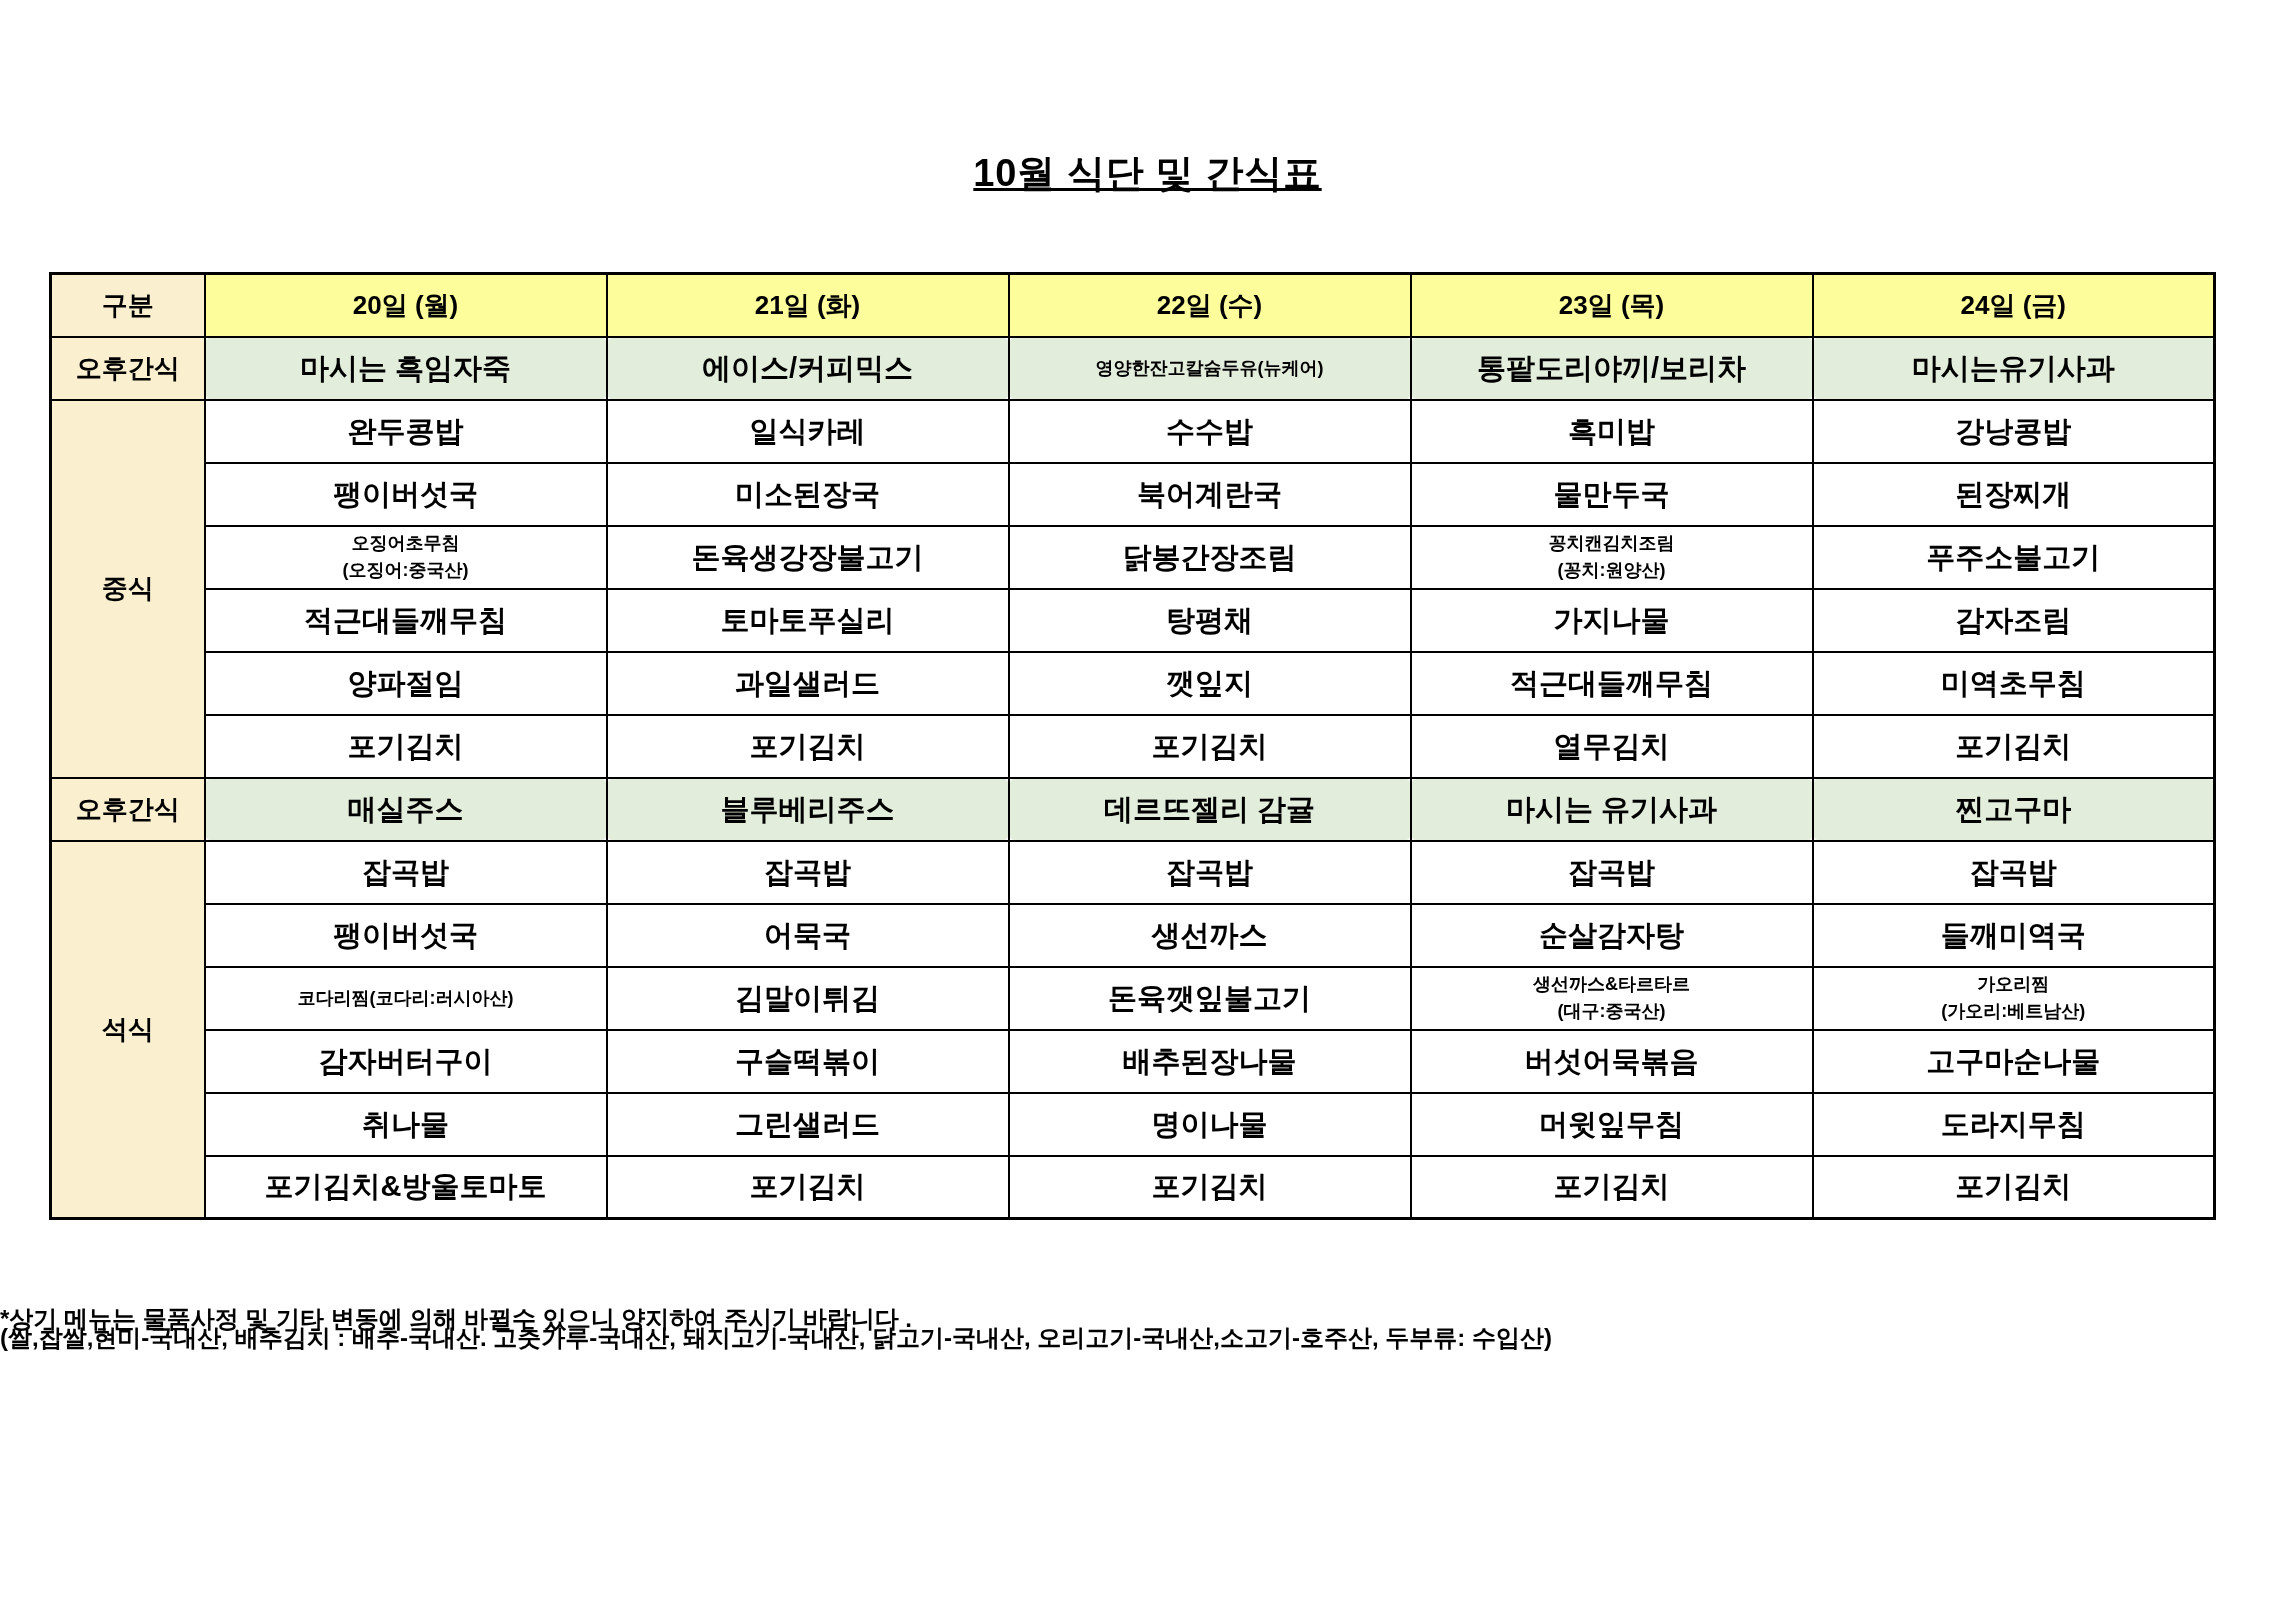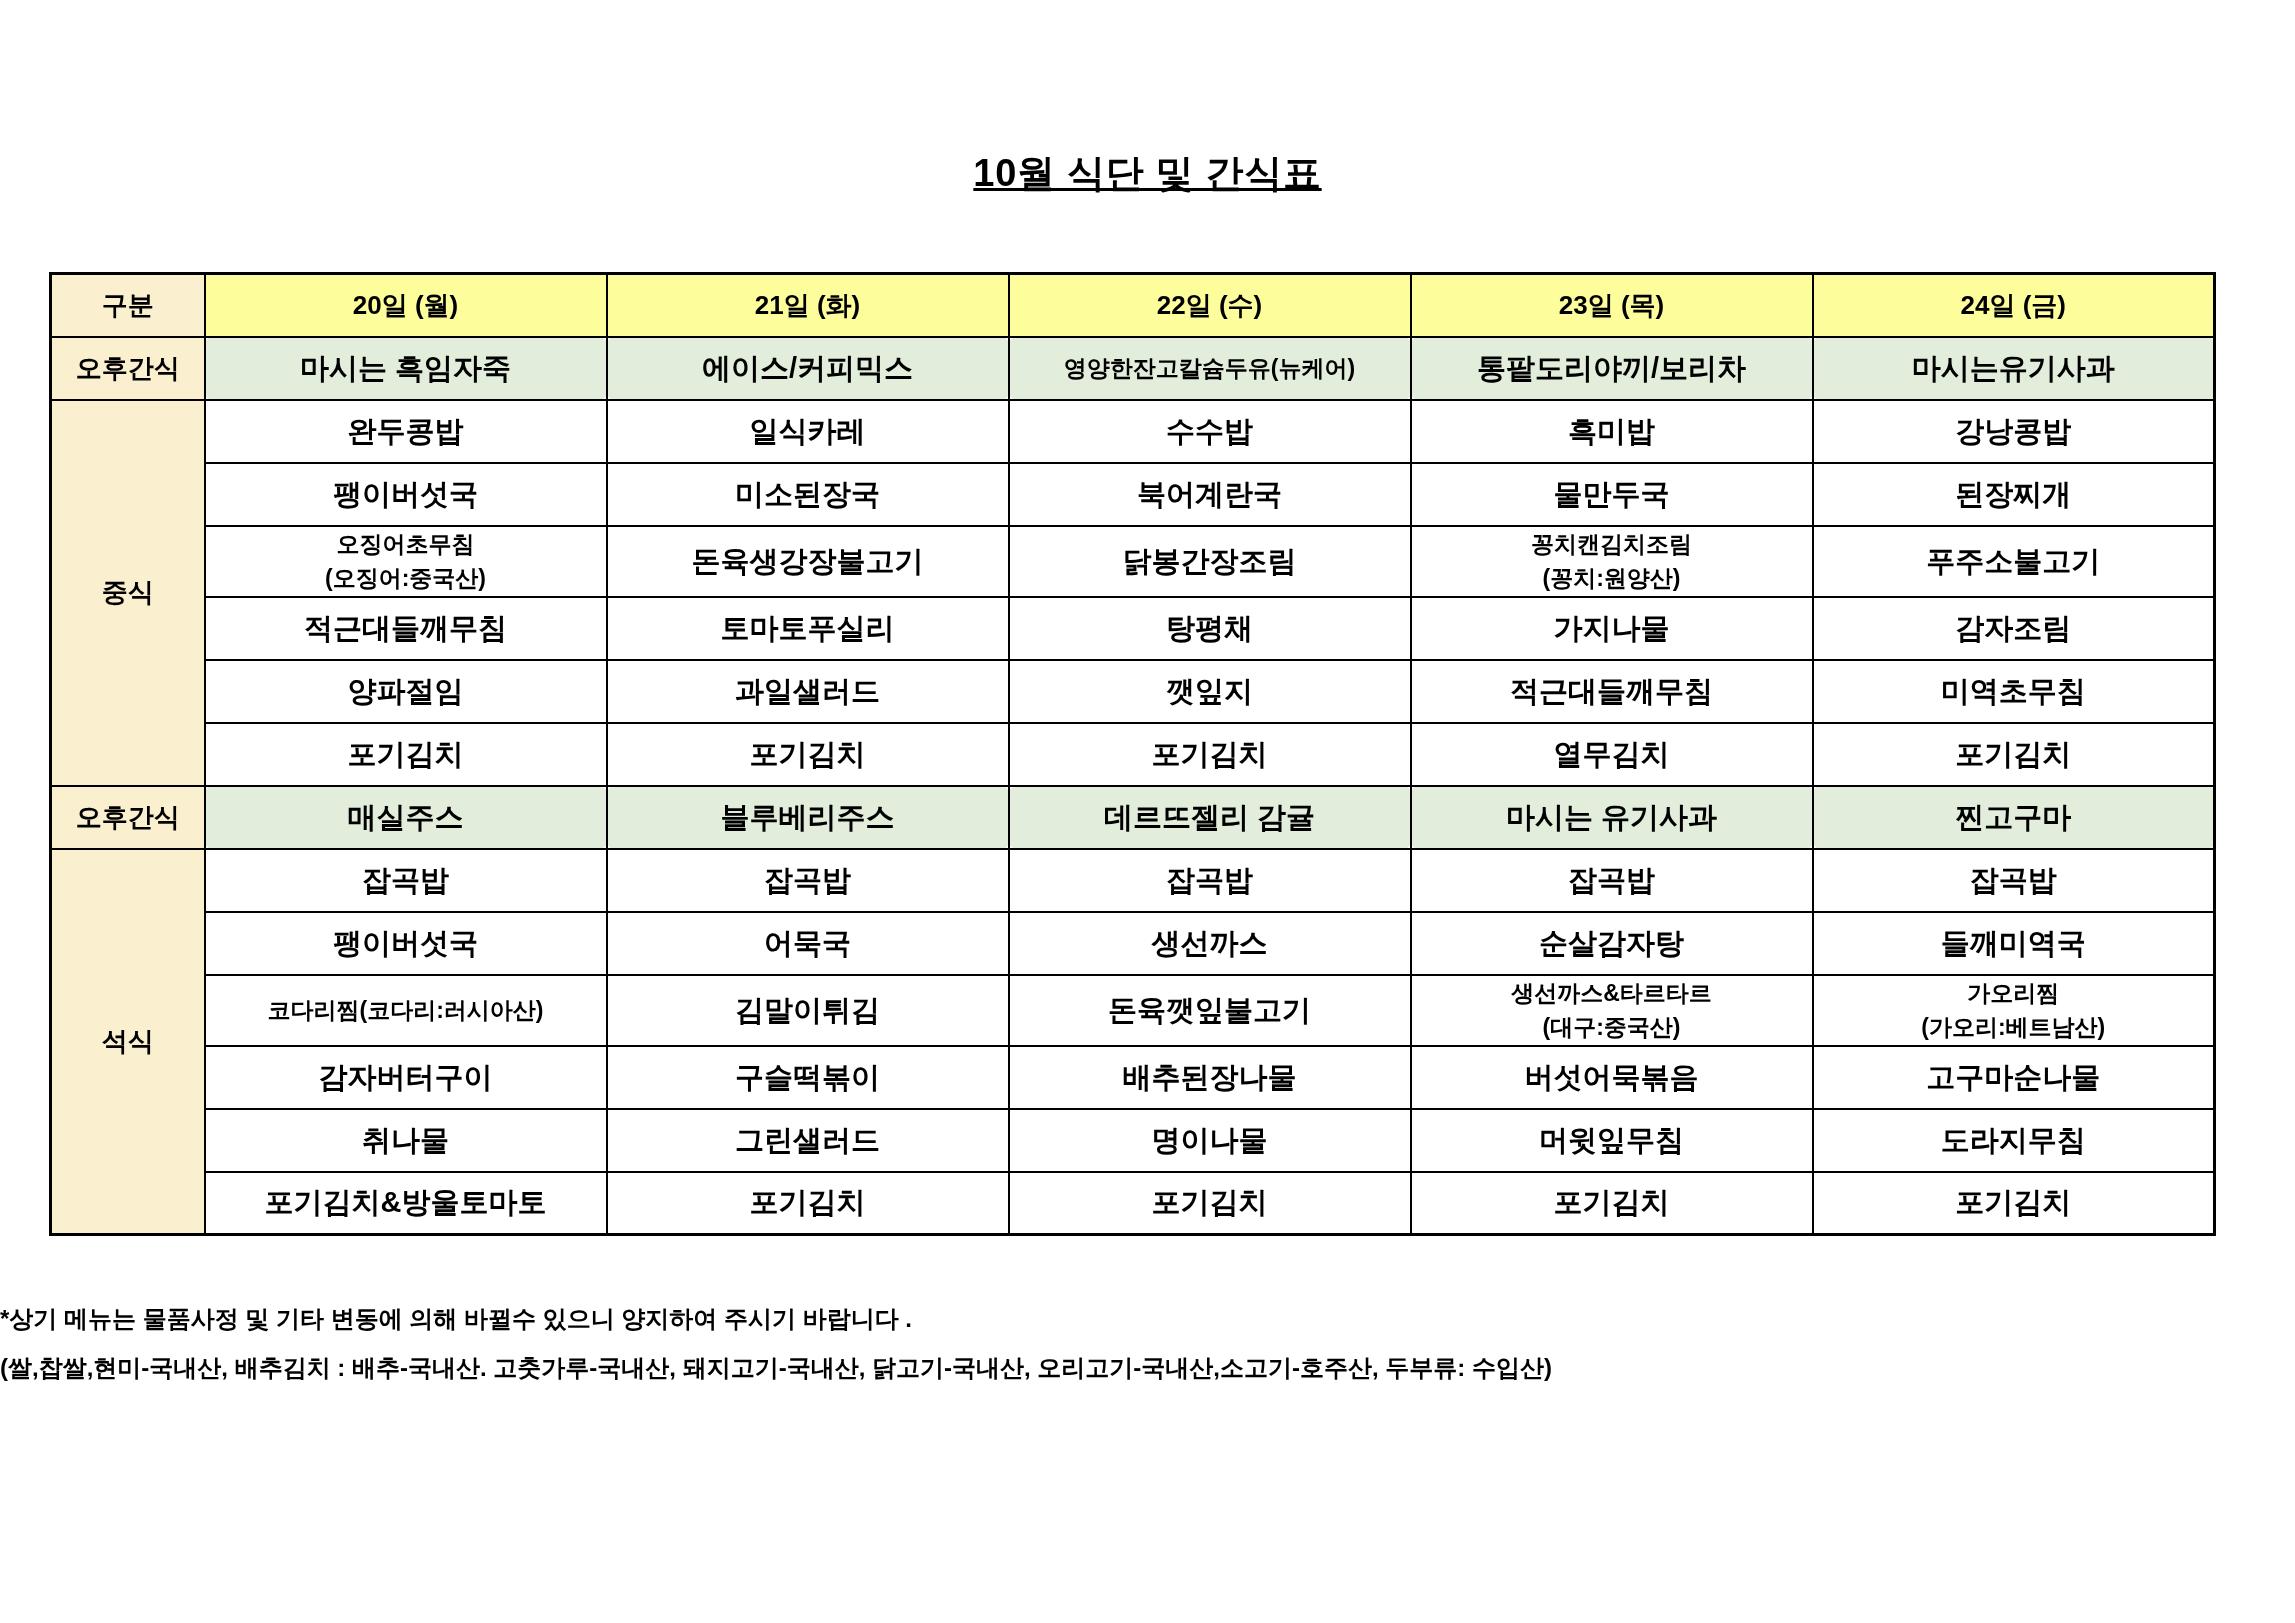--- a/index.html
+++ b/index.html
@@ -39,29 +39,29 @@
     background:var(--header-yellow,#FDFD9B);
     font-size:26px; font-weight:bold;
   }
   td.cell {
     background:#ffffff;
     font-size:29px; font-weight:bold;
     white-space:pre-line;
     line-height:1.2;
   }
   tr.snackrow td.cell { background:var(--snack-green,#E2EDDB);border-radius:8px; }
-  td.cell.small { font-size:23px; line-height:1.5; }
+  td.cell.small { font-size:18px; line-height:1.5; }
   .note {
     position:absolute; left:0; width:100%;
     text-align:left;
     font-weight:600;
     font-size:24px;
   }
   .note1 { top:1303px; }
-  .note2 { top:1352px; }
+  .note2 { top:1322px; }
 </style>
 </head>
 <body>
 
 <div class="title">10월 식단 및 간식표</div>
 
 <table class="menu">
   <colgroup>
     <col style="width:154px">
     <col style="width:402px">

